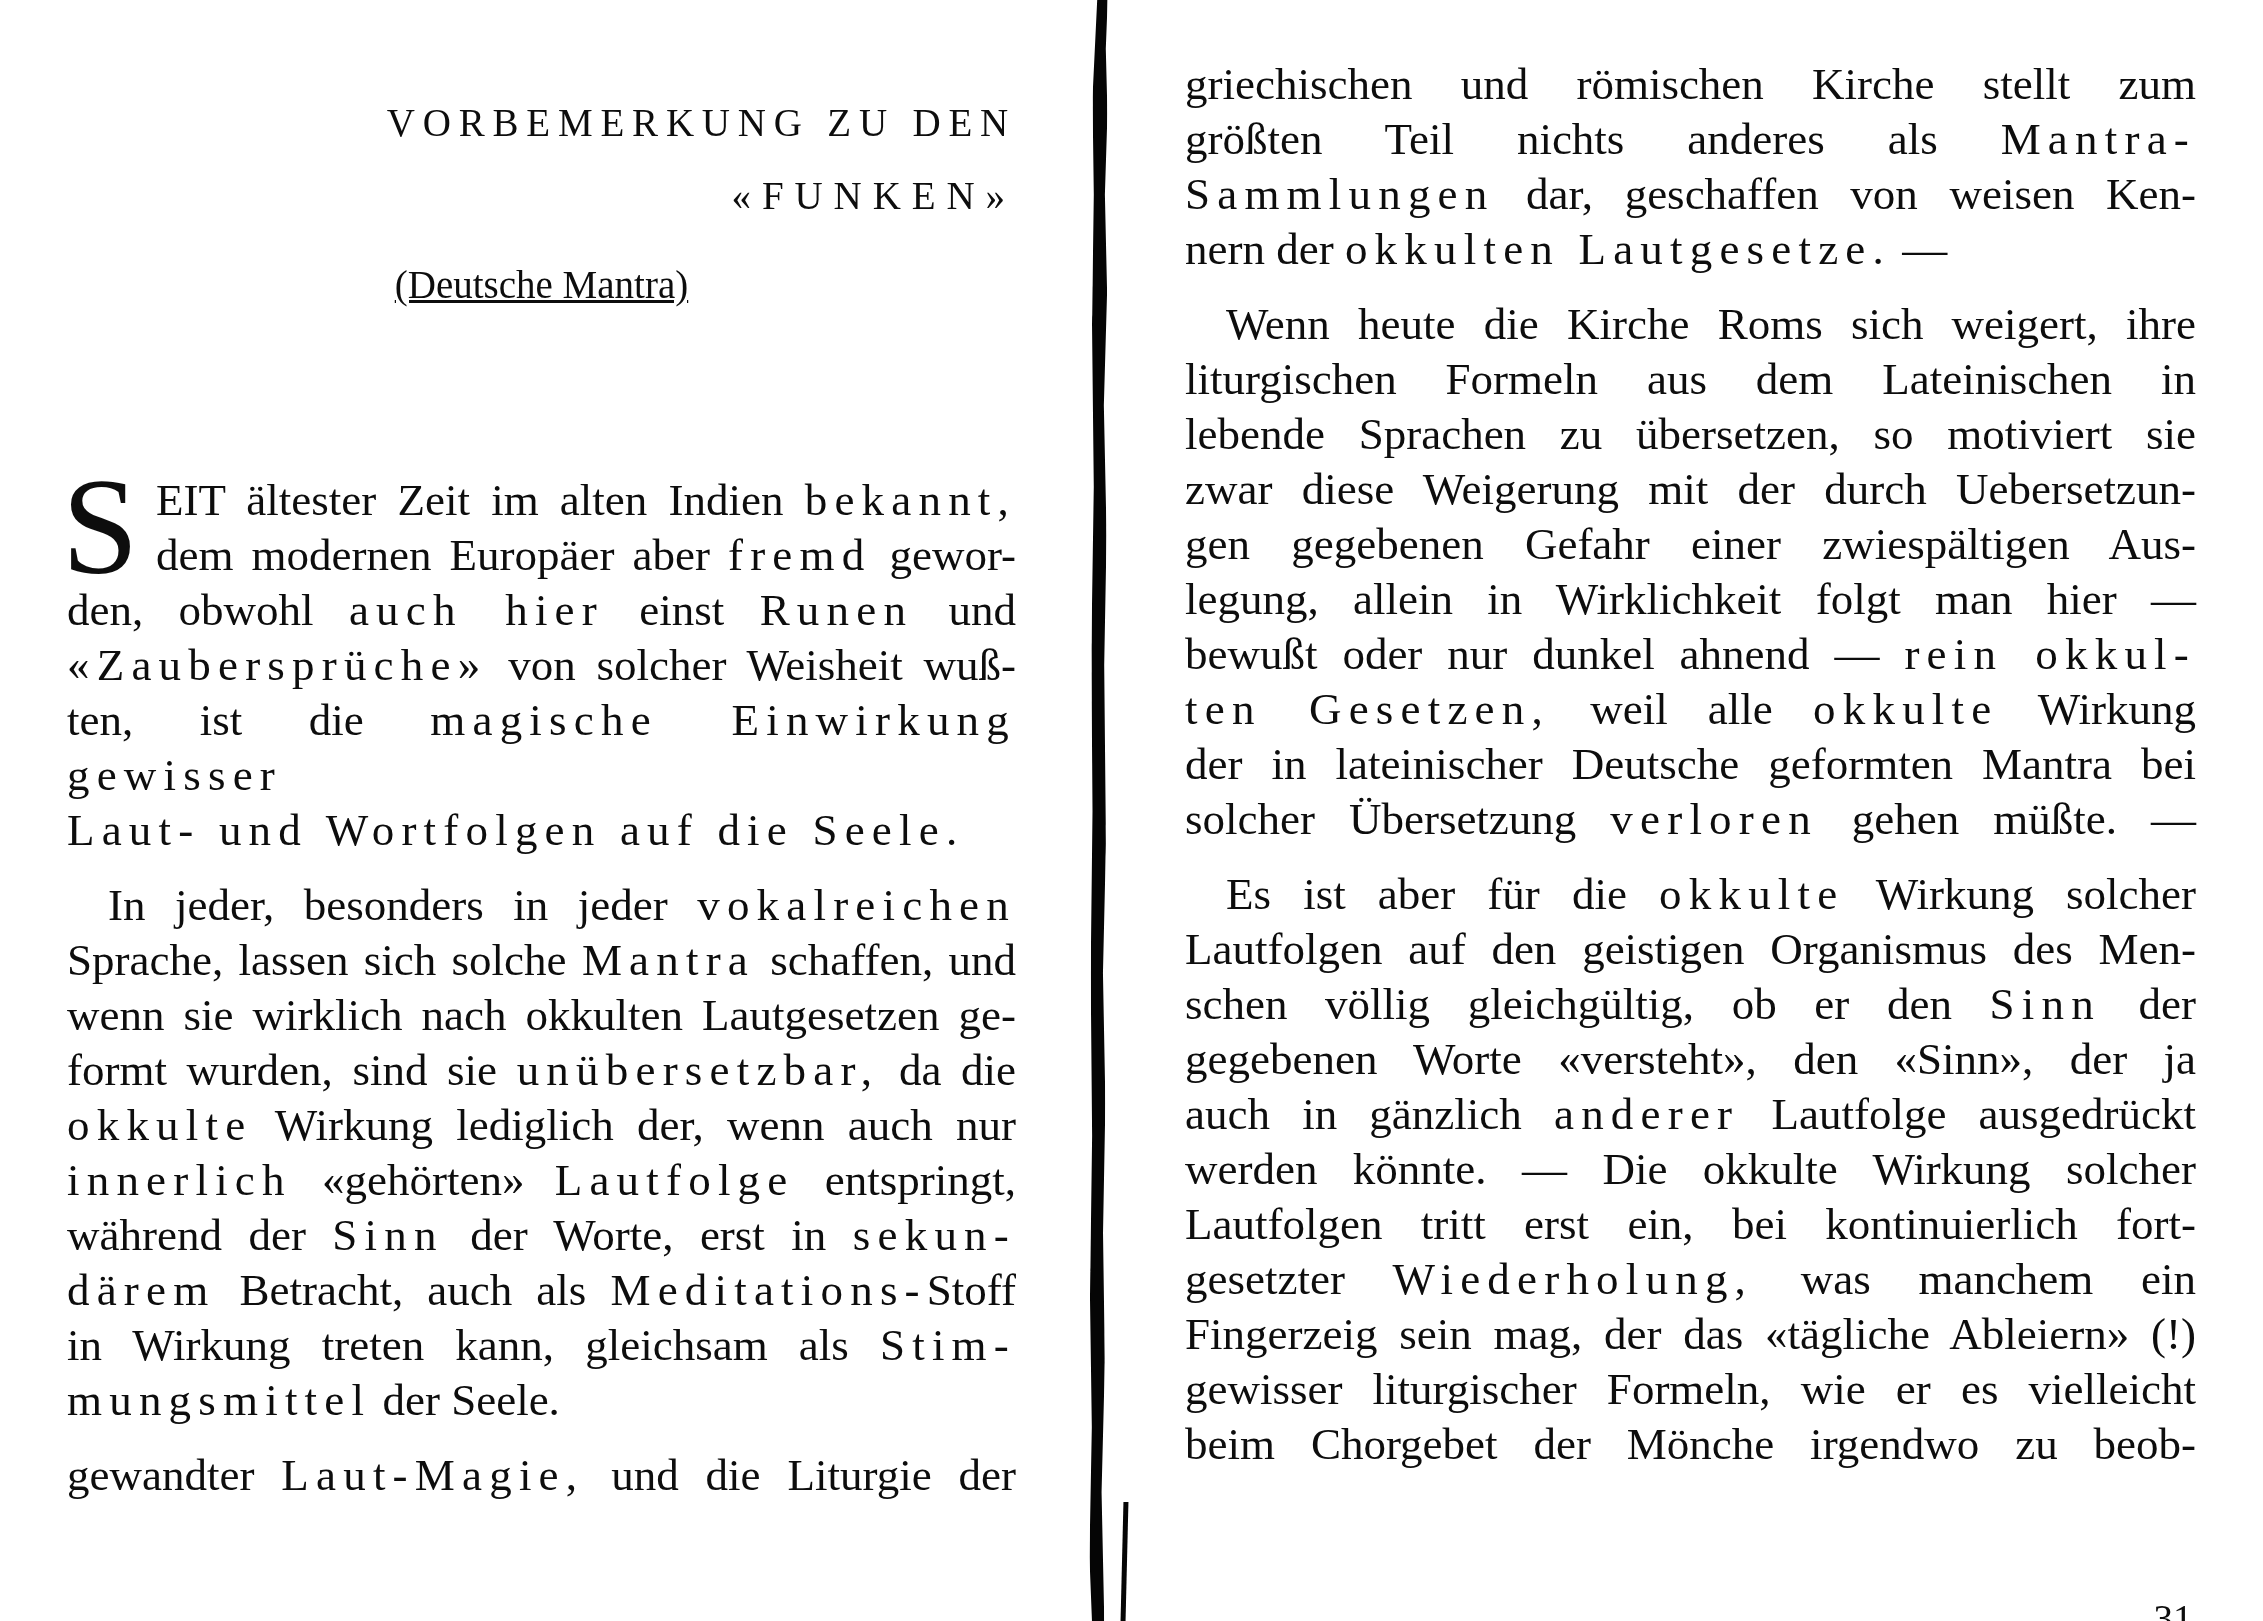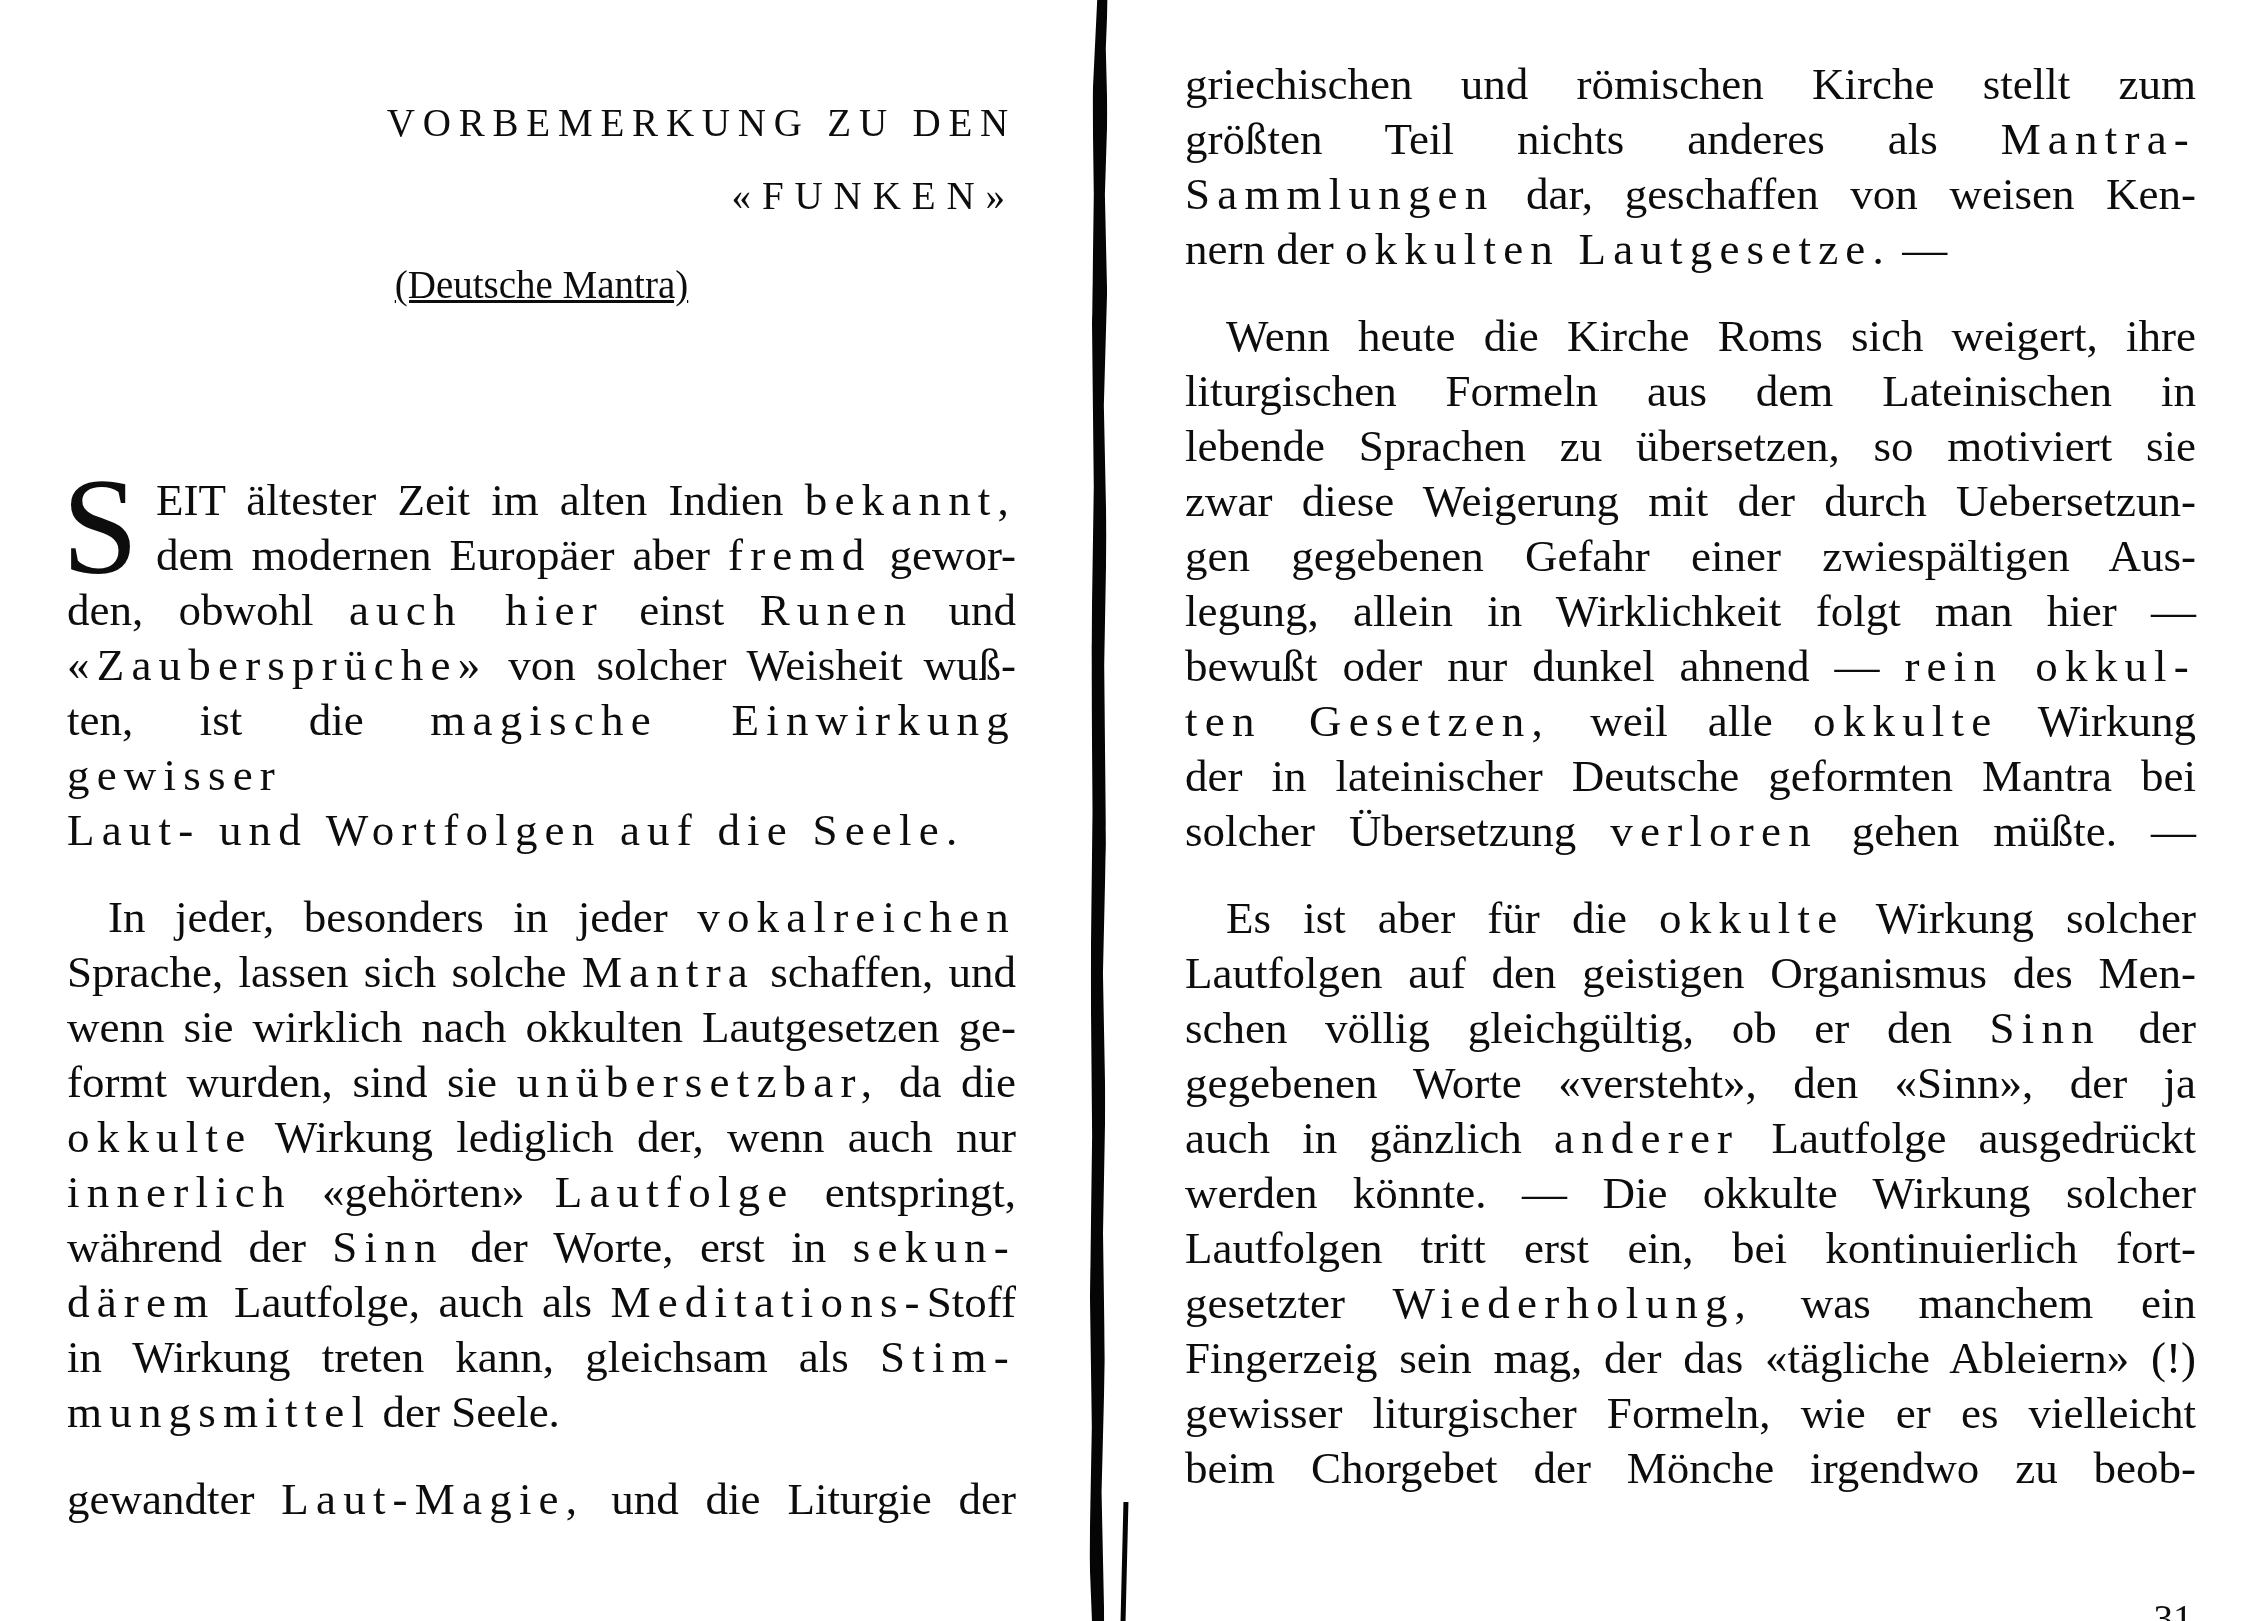--- a/index.html
+++ b/index.html
@@ -47,21 +47,21 @@
     text-align: center;
     font-size: 39px;
     line-height: 52px;
     margin-top: 27px;
     text-decoration: underline;
   }
 
   .body-left { margin-top: 162px; }
 
   .para { position: relative; }
-  .para + .para { margin-top: 32px; }
+  .para + .para { margin-top: 20px; }
 
   .line {
     font-size: 45px;
     line-height: 55px;
     text-align: justify;
     text-align-last: justify;
     white-space: normal;
   }
   .line.pend { text-align-last: left; }
   .line.find { text-indent: 41px; }
@@ -104,21 +104,21 @@
           <div class="line pend"><span class="sp">Laut- und Wortfolgen auf die Seele.</span></div>
         </div>
         <div class="para">
           <div class="line find"><span>In jeder, besonders in jeder </span><span class="sp">vokalreichen</span></div>
           <div class="line"><span>Sprache, lassen sich solche </span><span class="sp">Mantra</span><span> schaffen, und</span></div>
           <div class="line"><span>wenn sie wirklich nach okkulten Lautgesetzen ge-</span></div>
           <div class="line"><span>formt wurden, sind sie </span><span class="sp">unübersetzbar,</span><span> da die</span></div>
           <div class="line"><span class="sp">okkulte</span><span> Wirkung lediglich der, wenn auch nur</span></div>
           <div class="line"><span class="sp">innerlich</span><span> «gehörten» </span><span class="sp">Lautfolge</span><span> entspringt,</span></div>
           <div class="line"><span>während der </span><span class="sp">Sinn</span><span> der Worte, erst in </span><span class="sp">sekun-</span></div>
-          <div class="line"><span class="sp">därem</span><span> Lautfolge, auch als </span><span class="sp">Meditations-</span><span>Stoff</span></div>
+          <div class="line"><span class="sp">därem</span><span> Betracht, auch als </span><span class="sp">Meditations-</span><span>Stoff</span></div>
           <div class="line"><span>in Wirkung treten kann, gleichsam als </span><span class="sp">Stim-</span></div>
           <div class="line pend"><span class="sp">mungsmittel</span><span> der Seele.</span></div>
         </div>
         <div class="para">
           <div class="line"><span>gewandter </span><span class="sp">Laut-Magie,</span><span> und die Liturgie der</span></div>
         </div>
       </div>
 
   </div>
 

